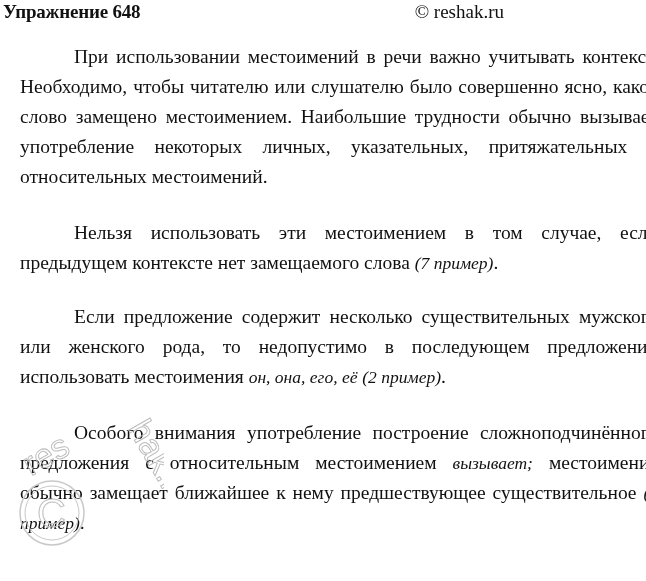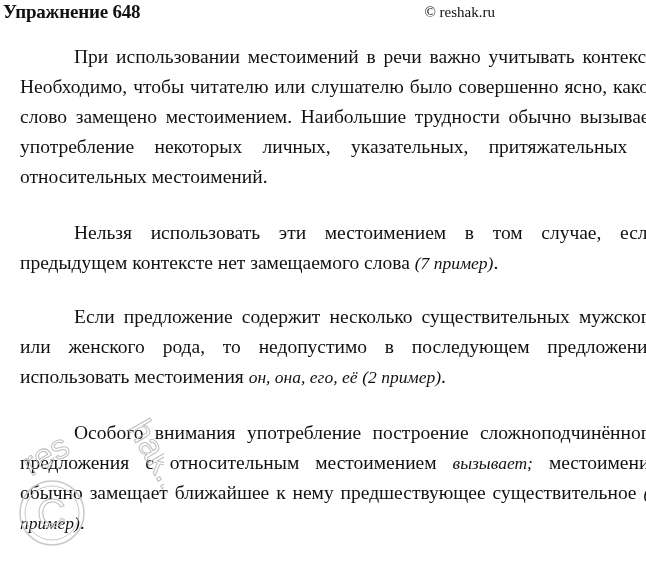--- a/index.html
+++ b/index.html
@@ -26,23 +26,23 @@
       position: absolute;
       left: 3px;
       top: 0px;
       font-weight: bold;
       font-size: 19px;
       line-height: 24px;
       letter-spacing: -0.2px;
     }
     .copyright {
       position: absolute;
-      right: 17px;
+      right: 8px;
       top: 0px;
-      font-size: 15px;
+      font-size: 19px;
       line-height: 24px;
     }
     .content {
       position: absolute;
       left: 20px;
       top: 42px;
       width: 638px;
       font-size: 19.5px;
       line-height: 30px;
     }

